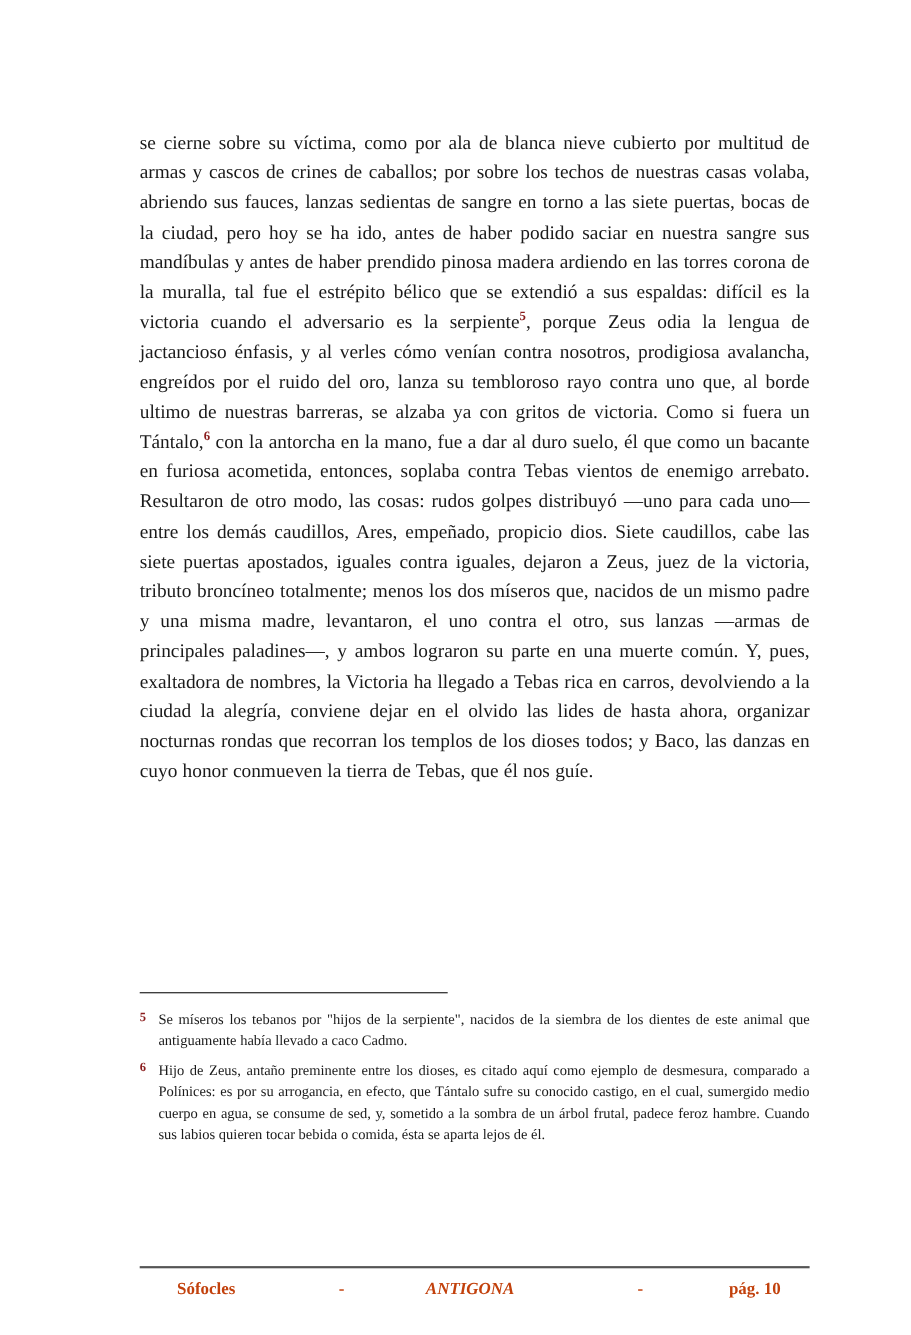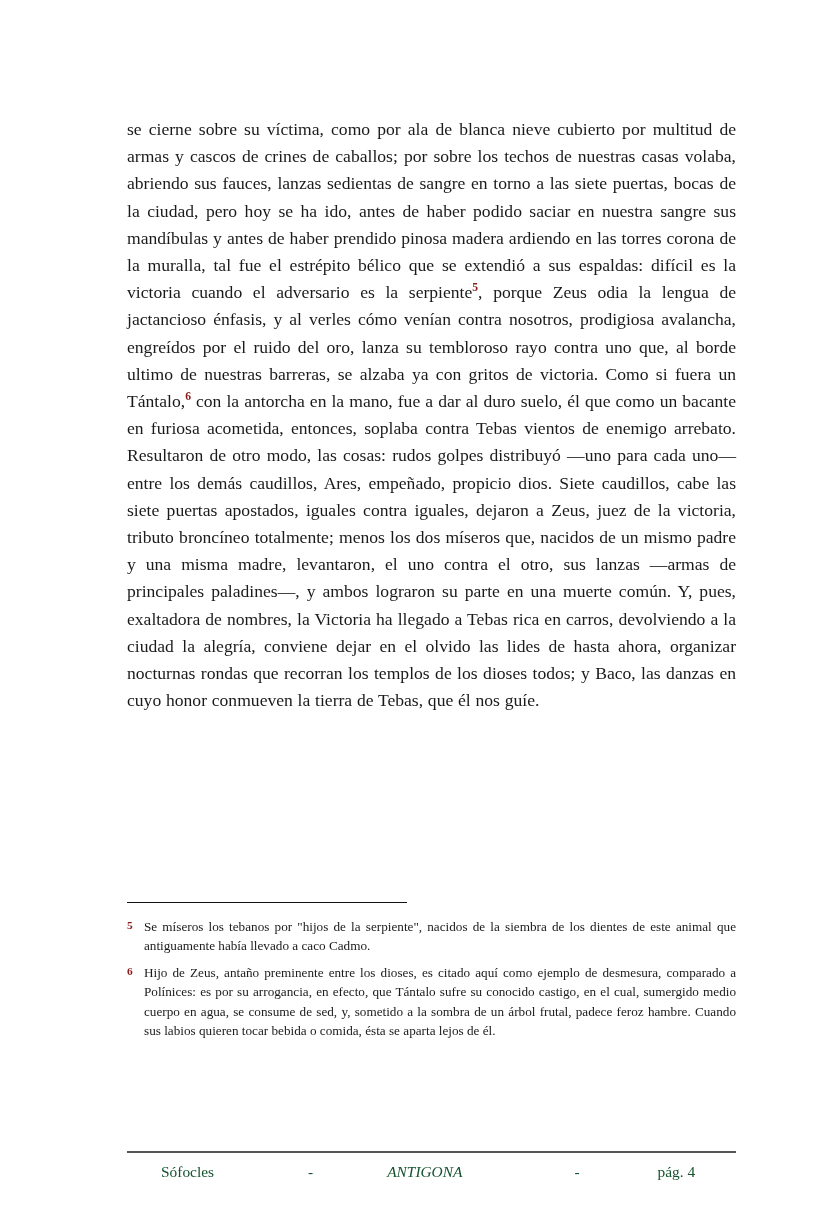--- a/index.html
+++ b/index.html
@@ -101,22 +101,23 @@
     width: 100%;
     height: 0;
     border-top: 2px solid #555555;
     margin-bottom: 9px;
   }
 
   .footer-row {
     display: flex;
     align-items: baseline;
     font-size: 15.4px;
-    color: #14532d;
+    color: #c2410c;
     line-height: 20px;
+    font-weight: bold;
   }
 
   .footer-author   { flex: 0 0 auto; margin-left: 34px; }
   .footer-sep-1    { flex: 0 0 auto; margin-left: 94px; }
   .footer-title    { flex: 0 0 auto; margin-left: 74px; font-style: italic; text-align: right; }
   .footer-sep-2    { flex: 0 0 auto; margin-left: 112px; }
   .footer-page     { flex: 0 0 auto; margin-left: 78px; }
 </style>
 </head>
 <body>
@@ -141,17 +142,17 @@
     </div>
   </div>
 
   <div class="footer">
     <div class="footer-rule"></div>
     <div class="footer-row">
       <span class="footer-author">Sófocles</span>
       <span class="footer-sep-1">-</span>
       <span class="footer-title">ANTIGONA</span>
       <span class="footer-sep-2">-</span>
-      <span class="footer-page">pág. 4</span>
+      <span class="footer-page">pág. 10</span>
     </div>
   </div>
 
 </div>
 
 </body></html>

